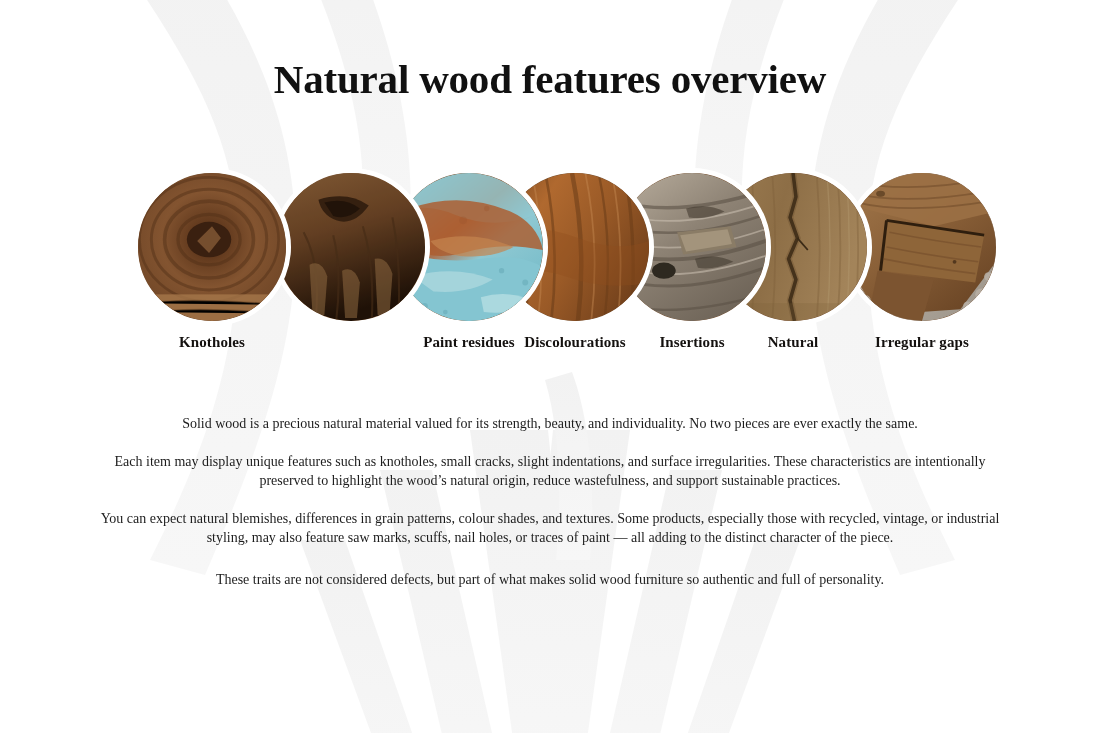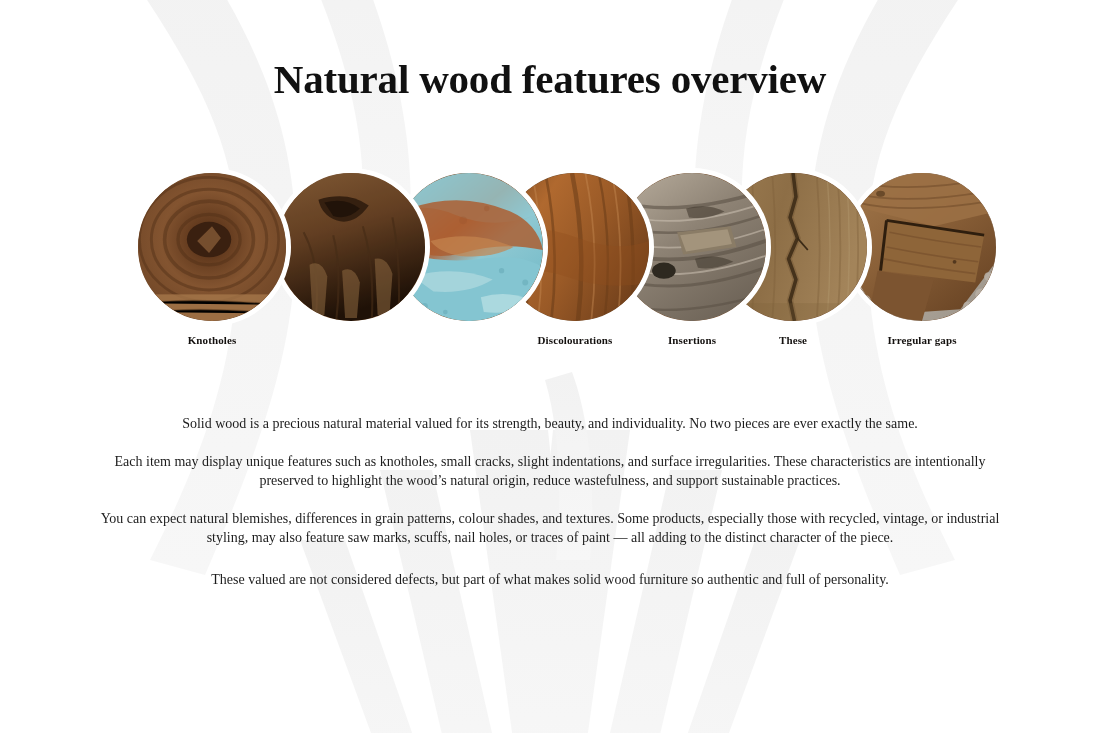--- a/index.html
+++ b/index.html
@@ -79,21 +79,21 @@
     inset: 0;
     border-radius: 50%;
   }
 
   .feature-label {
     position: absolute;
     top: 166px;
     width: 220px;
     left: -31px;
     text-align: center;
-    font-size: 11px;
+    font-size: 15px;
     font-weight: 700;
     color: #14110f;
     letter-spacing: 0.1px;
     white-space: nowrap;
   }
 
   
   .body-copy {
     position: absolute;
     top: 415px;
@@ -229,20 +229,21 @@
               <circle cx="34" cy="94" r="1.6"></circle>
             <circle cx="72" cy="66" r="1.8"></circle>
               <circle cx="88" cy="74" r="2"></circle>
           </g>
           <g fill="#9c5730" opacity="0.35">
             <circle cx="46" cy="32" r="2.6"></circle>
               <circle cx="62" cy="24" r="1.8"></circle>
           </g>
         </svg>
       </div>
+      <div class="feature-label">Paint residues</div>
     </div>
 
     <div class="feature-item" style="left:496px; z-index:4;">
       <div class="feature-circle">
         <svg class="tex" viewBox="0 0 100 100" preserveAspectRatio="none" aria-hidden="true">
           <defs>
             <linearGradient id="d1" x1="0" y1="0" x2="1" y2="0.6">
               <stop offset="0%" stop-color="#7d4a21"></stop>
               <stop offset="30%" stop-color="#b0692f"></stop>
               <stop offset="62%" stop-color="#9a5a27"></stop>
@@ -331,21 +332,21 @@
             <path d="M15 0 Q19 50 15 100"></path>
               <path d="M73 0 Q77 50 73 100"></path>
             <path d="M86 0 Q90 50 86 100"></path>
           </g>
           <path d="M50 0 L52 16 L48 30 L53 44 L47 58 L52 72 L48 86 L51 100" stroke="#3a2a16" stroke-width="2.4" fill="none" stroke-linejoin="round"></path>
           <path d="M50 0 L52 16 L48 30 L53 44 L47 58 L52 72 L48 86 L51 100" stroke="#5f4727" stroke-width="4.4" fill="none" opacity="0.3"></path>
           <path d="M53 44 L60 52" stroke="#3a2a16" stroke-width="1.2" fill="none"></path>
           <rect x="0" y="88" width="100" height="12" fill="#7d6039" opacity="0.25"></rect>
         </svg>
       </div>
-      <div class="feature-label">These</div>
+      <div class="feature-label">Natural</div>
     </div>
 
     <div class="feature-item" style="left:843px; z-index:1;">
       <div class="feature-circle">
         <svg class="tex" viewBox="0 0 100 100" preserveAspectRatio="none" aria-hidden="true">
           <defs>
             <linearGradient id="g1" x1="0" y1="0" x2="0.8" y2="1">
               <stop offset="0%" stop-color="#a3794c"></stop>
               <stop offset="50%" stop-color="#8a6038"></stop>
               <stop offset="100%" stop-color="#6a4525"></stop>
@@ -384,16 +385,16 @@
       </div>
       <div class="feature-label">Irregular gaps</div>
     </div>
 
   </div>
 
   <div class="body-copy">
     <p class="para-1">Solid wood is a precious natural material valued for its strength, beauty, and individuality. No two pieces are ever exactly the same.</p>
     <p class="para-2">Each item may display unique features such as knotholes, small cracks, slight indentations, and surface irregularities. These characteristics are intentionally preserved to highlight the wood’s natural origin, reduce wastefulness, and support sustainable practices.</p>
     <p class="para-3">You can expect natural blemishes, differences in grain patterns, colour shades, and textures. Some products, especially those with recycled, vintage, or industrial styling, may also feature saw marks, scuffs, nail holes, or traces of paint — all adding to the distinct character of the piece.</p>
-    <p class="para-4">These valued are not considered defects, but part of what makes solid wood furniture so authentic and full of personality.</p>
+    <p class="para-4">These traits are not considered defects, but part of what makes solid wood furniture so authentic and full of personality.</p>
   </div>
 
 </div>
 
 </body></html>

